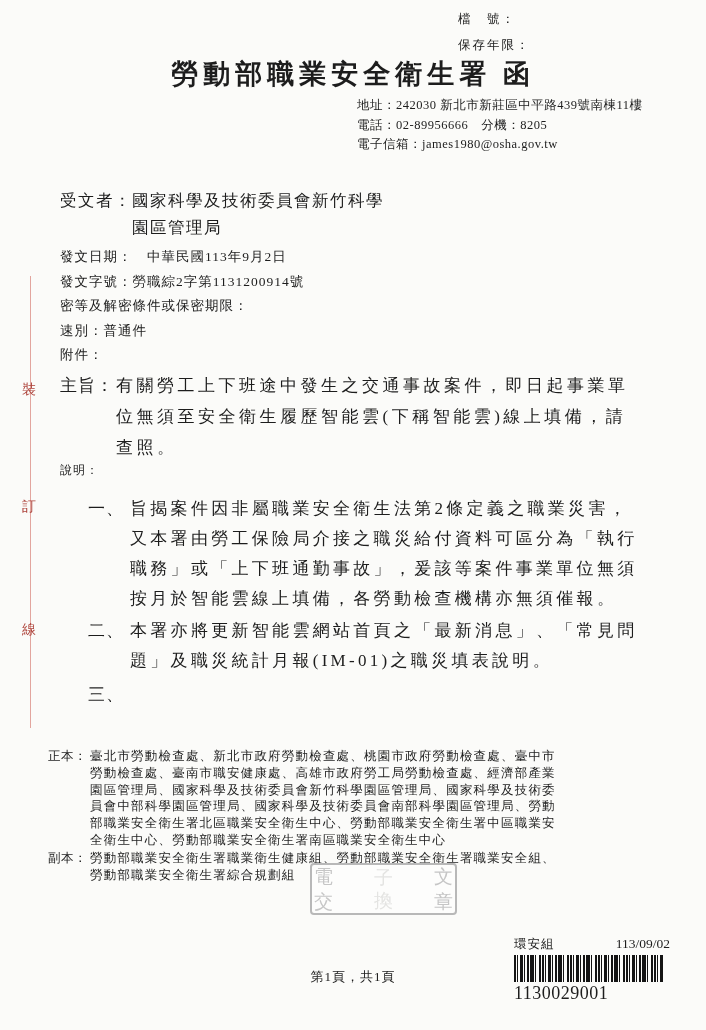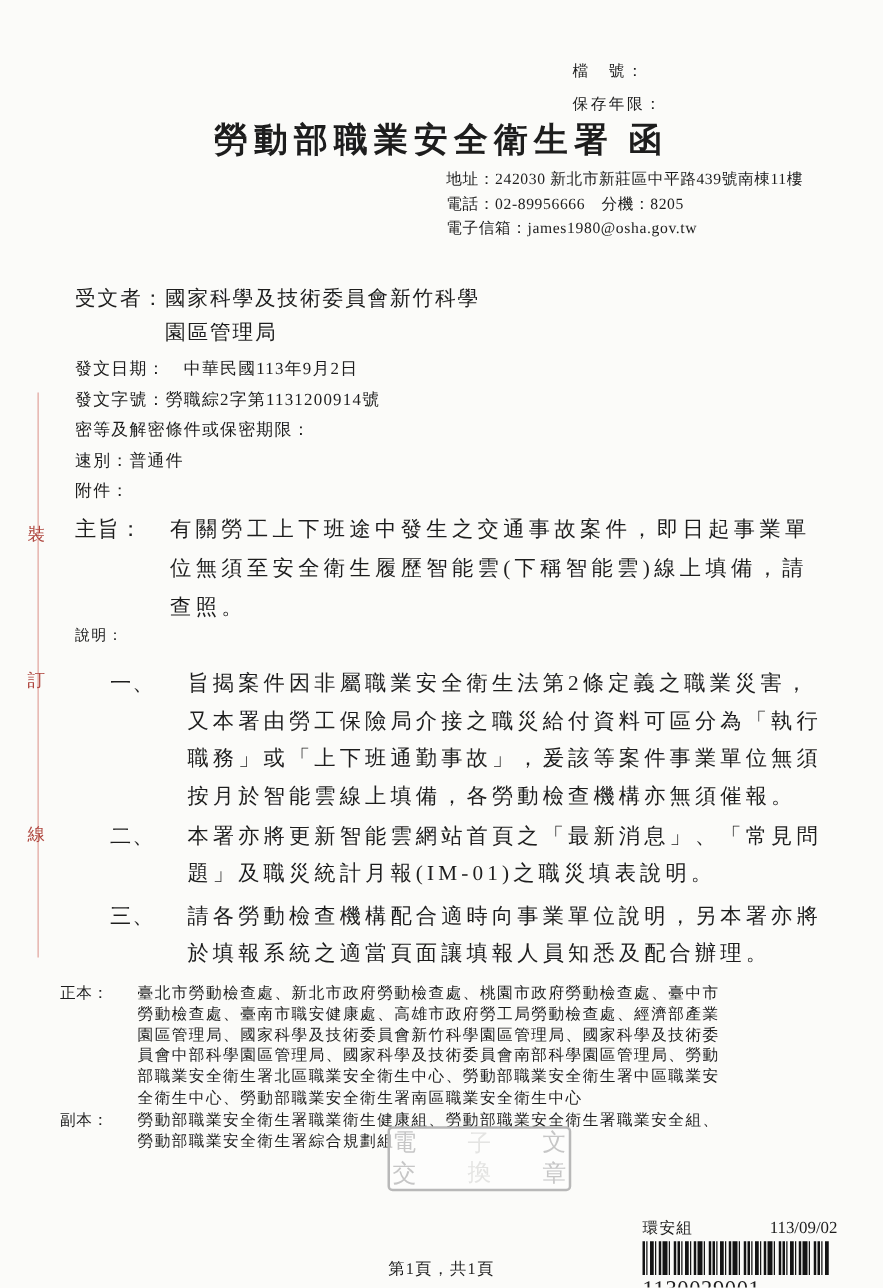--- a/index.html
+++ b/index.html
@@ -1,42 +1,42 @@
 <!DOCTYPE html>
 <html><head>
 <meta charset="utf-8">
 <style>
   html,body{margin:0;padding:0;}
   body{
     width:706px;height:1030px;position:relative;overflow:hidden;
     background:#fbfbf9;color:#1d1d1d;
     font-family:"Liberation Serif","DejaVu Serif",serif;
   }
-  .abs{position:absolute;margin-top:38px;}
+  .abs{position:absolute;}
   .lines{white-space:pre-line;}
 
   
   .top-meta{left:458px;top:6px;font-size:12.5px;line-height:26px;letter-spacing:2px;}
 
   
   .doc-title{left:0;top:56px;width:706px;text-align:center;
     font-size:27px;font-weight:600;letter-spacing:5px;}
 
   
   .sender{left:357px;top:96px;font-size:12.5px;line-height:19.5px;letter-spacing:0.5px;}
 
   
   .recipient{left:60px;top:187px;font-size:16.5px;line-height:27px;letter-spacing:1.5px;}
   .recipient .cont{margin-left:72px;}
 
   
   .doc-meta{left:60px;top:245px;font-size:13.5px;line-height:24.5px;letter-spacing:1px;}
 
   
-  .para{display:flex;align-items:flex-start;gap:20px;}
+  .para{display:flex;align-items:flex-start;}
   .subject{left:60px;top:370px;width:600px;}
   .subject .lbl{flex:0 0 56px;font-size:17px;line-height:31px;letter-spacing:1px;}
   .subject .txt{font-size:17px;line-height:31px;letter-spacing:3.5px;}
   .explain-label{left:60px;top:462px;font-size:12px;letter-spacing:1px;}
   .item{left:88px;width:575px;}
   .item .no{flex:0 0 42px;font-size:17px;line-height:30px;letter-spacing:1px;}
   .item .txt{font-size:17px;line-height:30px;letter-spacing:3.3px;}
   .item-1{top:494px;} .item-2{top:616px;} .item-3{top:680px;}
 
   
@@ -118,22 +118,20 @@
 職務」或「上下班通勤事故」，爰該等案件事業單位無須
 按月於智能雲線上填備，各勞動檢查機構亦無須催報。</div>
   </div>
   <div class="abs item item-2 para">
     <div class="no">二、</div>
     <div class="txt lines">本署亦將更新智能雲網站首頁之「最新消息」、「常見問
 題」及職災統計月報(IM-01)之職災填表說明。</div>
   </div>
   <div class="abs item item-3 para">
     <div class="no">三、</div>
-    <div class="txt lines">請各勞動檢查機構配合適時向事業單位說明，另本署亦將
-於填報系統之適當頁面讓填報人員知悉及配合辦理。</div>
   </div>
 
   <div class="abs copy copy-original para">
     <div class="lbl">正本：</div>
     <div class="txt lines">臺北市勞動檢查處、新北市政府勞動檢查處、桃園市政府勞動檢查處、臺中市
 勞動檢查處、臺南市職安健康處、高雄市政府勞工局勞動檢查處、經濟部產業
 園區管理局、國家科學及技術委員會新竹科學園區管理局、國家科學及技術委
 員會中部科學園區管理局、國家科學及技術委員會南部科學園區管理局、勞動
 部職業安全衛生署北區職業安全衛生中心、勞動部職業安全衛生署中區職業安
 全衛生中心、勞動部職業安全衛生署南區職業安全衛生中心</div>

